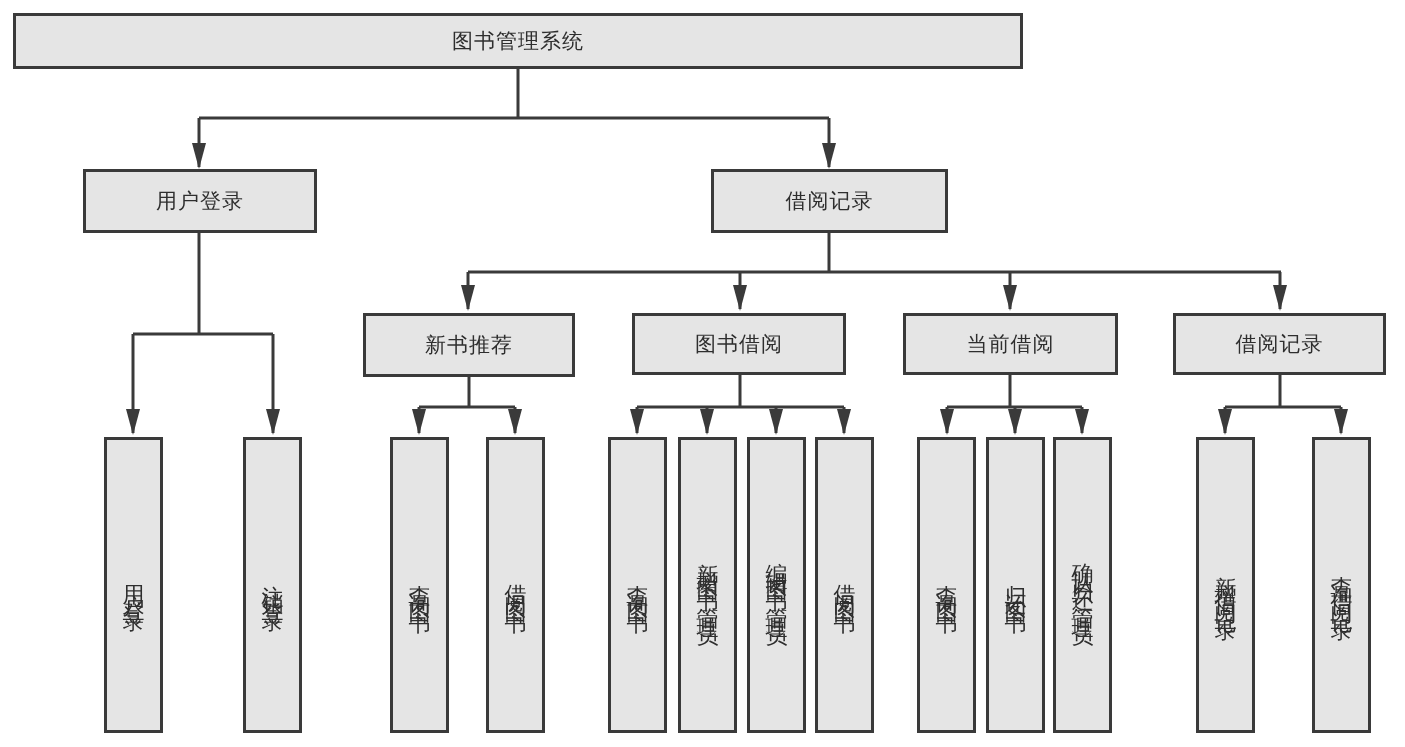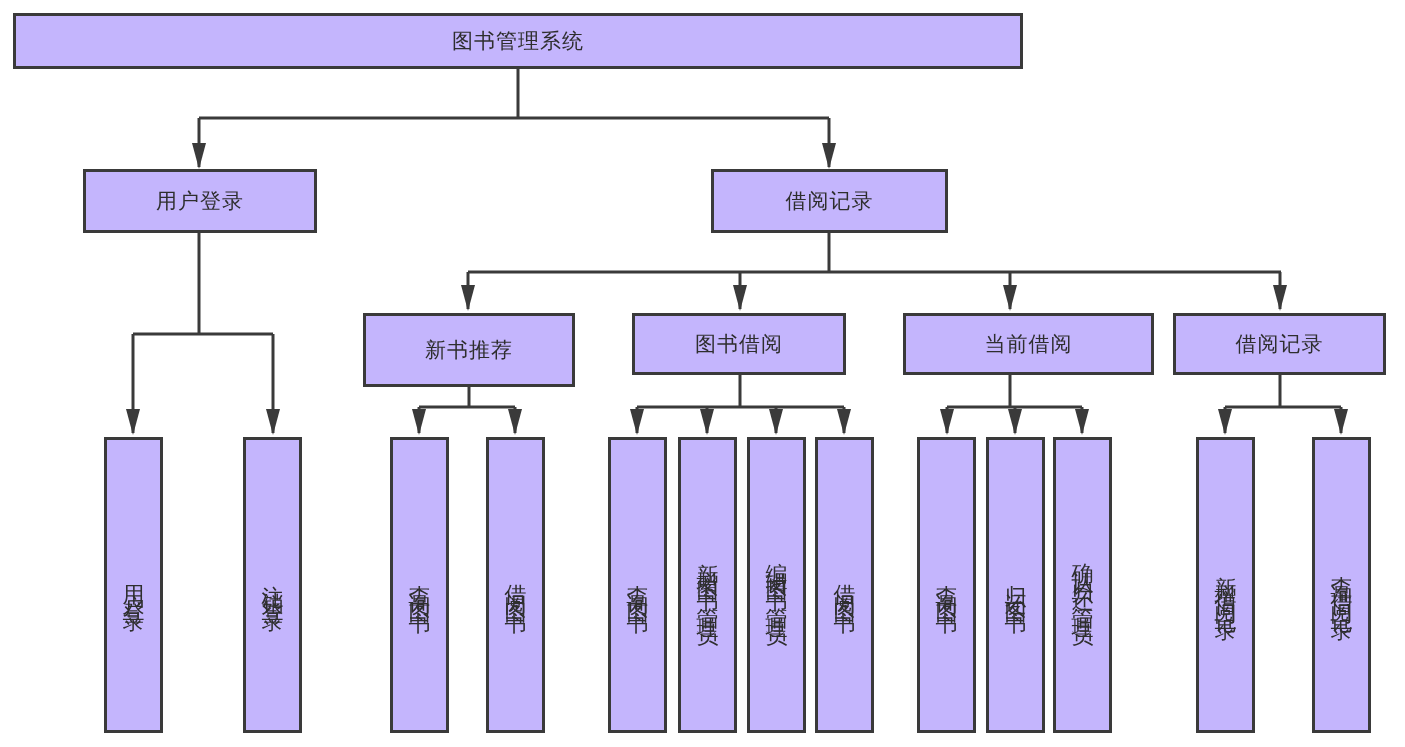--- a/index.html
+++ b/index.html
@@ -7,21 +7,21 @@
     position:relative;
     width:1405px;height:747px;
     background:#ffffff;
     font-family:"Liberation Sans","DejaVu Sans",sans-serif;
     overflow:hidden;
   }
   .connector-layer{position:absolute;left:0;top:0;}
   .node{
     position:absolute;
     border:3px solid #3a3a3a;
-    background:#c4b5fd;
+    background:#e5e5e5;
     box-sizing:border-box;
     display:flex;
     align-items:center;
     justify-content:center;
     color:#2e2e2e;
   }
   .h-node{font-size:21px;letter-spacing:1px;}
   .v-node span{
     writing-mode:vertical-rl;
     text-orientation:mixed;
@@ -96,27 +96,27 @@
     <span>图书管理系统</span>
   </div>
 
   <div class="node h-node" style="left:83px;top:169px;width:234px;height:64px;">
     <span>用户登录</span>
   </div>
   <div class="node h-node" style="left:711px;top:169px;width:237px;height:64px;">
     <span>借阅记录</span>
   </div>
 
-  <div class="node h-node" style="left:363px;top:313px;width:212px;height:74px;">
+  <div class="node h-node" style="left:363px;top:313px;width:212px;height:64px;">
     <span>新书推荐</span>
   </div>
   <div class="node h-node" style="left:632px;top:313px;width:214px;height:62px;">
     <span>图书借阅</span>
   </div>
-  <div class="node h-node" style="left:903px;top:313px;width:251px;height:62px;">
+  <div class="node h-node" style="left:903px;top:313px;width:215px;height:62px;">
     <span>当前借阅</span>
   </div>
   <div class="node h-node" style="left:1173px;top:313px;width:213px;height:62px;">
     <span>借阅记录</span>
   </div>
 
   <div class="node v-node" style="left:104px;top:437px;width:59px;height:296px;">
     <span>用户登录</span>
   </div>
   <div class="node v-node" style="left:243px;top:437px;width:59px;height:296px;">

